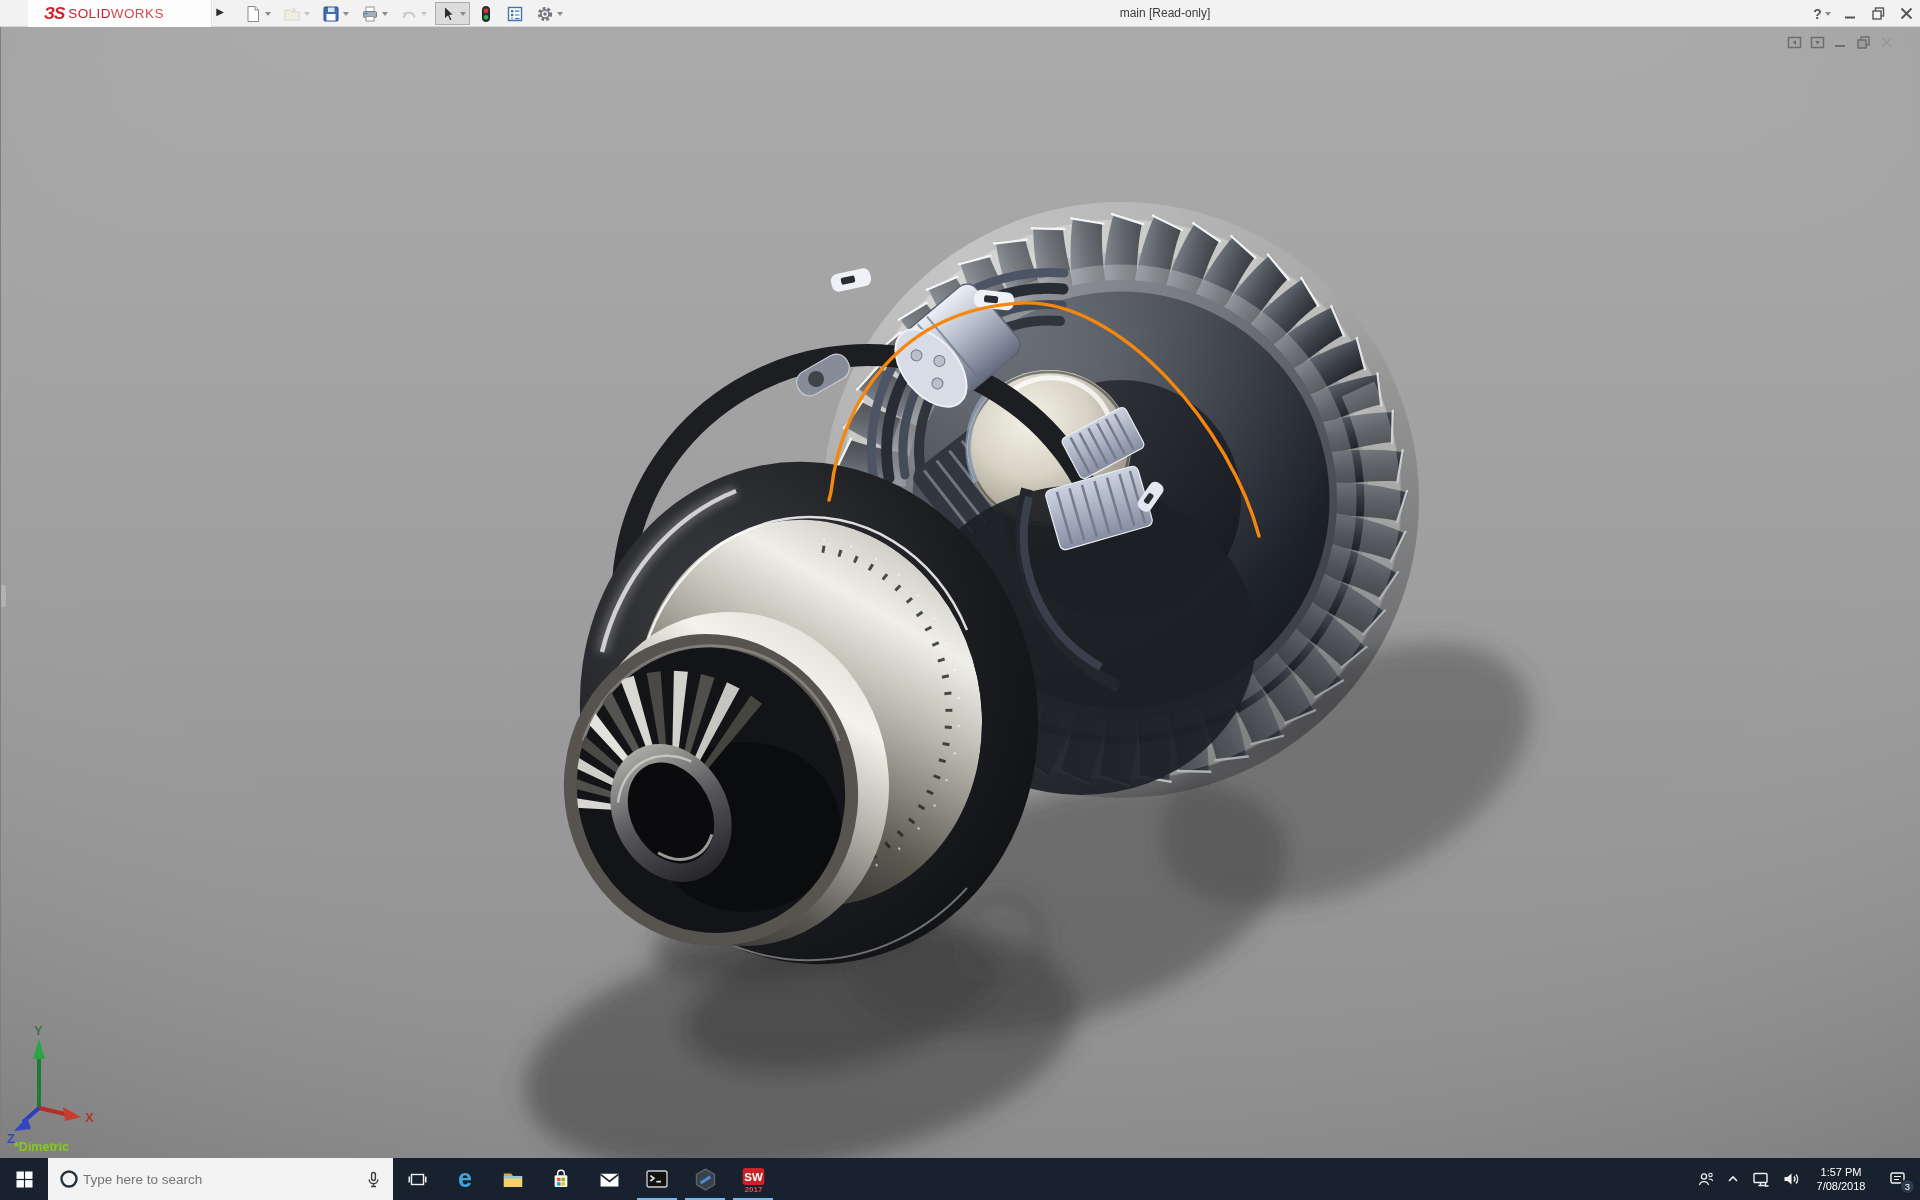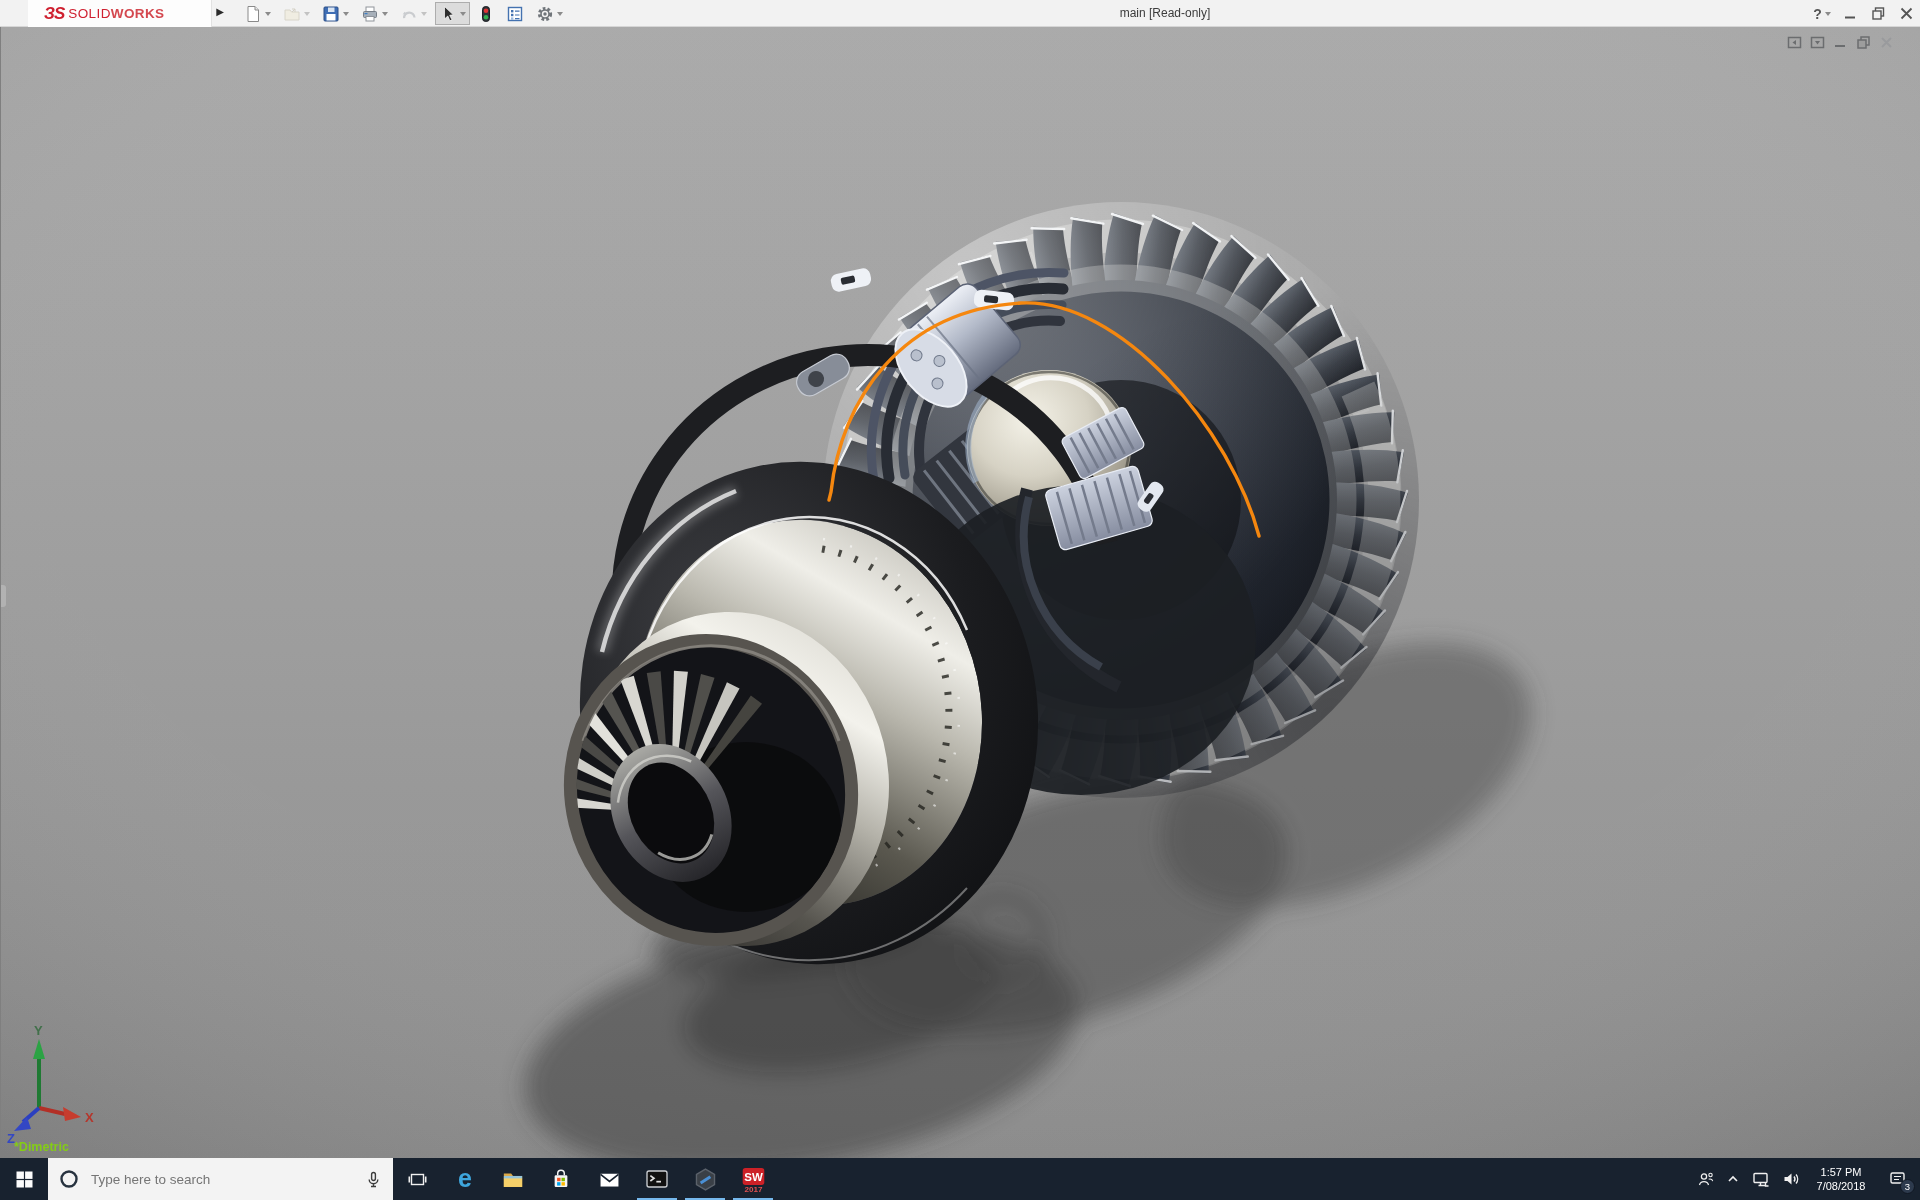--- a/index.html
+++ b/index.html
@@ -5,21 +5,21 @@
   html,body{margin:0;padding:0;width:1920px;height:1200px;overflow:hidden;
     font-family:"Liberation Sans",sans-serif;-webkit-font-smoothing:antialiased;background:#000;}
   *{box-sizing:border-box;}
   
   .titlebar{position:absolute;left:0;top:0;width:1920px;height:27px;background:#f2f2f2;
     border-bottom:1px solid #d6d6d6;display:flex;align-items:flex-start;padding-left:28px;}
   .logo-strip{width:184px;height:27px;background:#fdfdfd;display:flex;align-items:center;
     padding-left:16px;border-right:1px solid #e2e2e2;}
   .logo-mark{color:#cf2030;font-weight:bold;font-style:italic;font-size:17px;margin-right:4px;letter-spacing:-1px;}
   .logo-bold{color:#cf2030;font-weight:normal;font-size:13.5px;letter-spacing:.4px;}
-  .logo-light{color:#d4484f;font-weight:700;font-size:13.5px;letter-spacing:.4px;}
+  .logo-light{color:#d4484f;font-weight:400;font-size:13.5px;letter-spacing:.4px;}
   .flyout-btn{width:16px;height:23px;display:flex;align-items:center;justify-content:center;
     color:#2b2b2b;font-size:10px;cursor:pointer;}
   .tb-icons{display:flex;align-items:center;margin-left:10px;height:27px;}
   .tb-btn{height:23px;display:flex;align-items:center;justify-content:center;padding:0 3px;margin:0 2px;border:1px solid transparent;}
   .tb-btn.pressed{background:#dcdcdc;border:1px solid #adadad;}
   .tb-btn.disabled{opacity:.45;}
   .caret{width:0;height:0;border-left:3.5px solid transparent;border-right:3.5px solid transparent;
     border-top:4px solid #8b8b8b;margin-left:3px;}
   .win-title{position:absolute;left:1165px;top:0;height:27px;line-height:27px;transform:translateX(-50%);
     font-size:12px;color:#3c3c3c;white-space:nowrap;}
@@ -28,21 +28,21 @@
   .help-q{font-size:14px;color:#555;font-weight:bold;}
   
   .viewport{position:absolute;left:0;top:27px;width:1920px;height:1131px;overflow:hidden;
     border-left:1px solid #7f7f7f;}
   .doc-ctrls{position:absolute;right:26px;top:8px;display:flex;gap:8px;opacity:.8;}
   .dimetric{position:absolute;left:13px;bottom:4px;font-size:12.5px;font-weight:bold;color:#84cc16;}
   .left-tab{position:absolute;left:0;top:558px;width:5px;height:22px;background:#c3c3c3;opacity:.55;border-radius:0 3px 3px 0;}
   
   .taskbar{position:absolute;left:0;bottom:0;width:1920px;height:42px;background:#18222f;display:flex;align-items:stretch;}
   .tk-btn{width:48px;display:flex;align-items:center;justify-content:center;position:relative;}
-  .search{width:345px;background:#f3f3f3;display:flex;align-items:center;padding:0 10px;gap:9px;}
+  .search{width:345px;background:#f3f3f3;display:flex;align-items:center;padding:0 10px;gap:1px;}
   .search input{flex:1;border:none;outline:none;background:transparent;font-size:13.5px;color:#555;
     font-family:"Liberation Sans",sans-serif;}
   .run-bar{position:absolute;left:4px;right:4px;bottom:0;height:2.5px;background:#76b9ed;}
   .tray{margin-left:auto;display:flex;align-items:center;}
   .tray-ic{width:30px;height:42px;display:flex;align-items:center;justify-content:center;}
   .clock{width:70px;text-align:center;color:#fff;font-size:11px;line-height:1.3;}
   .action{width:44px;position:relative;}
   .badge{position:absolute;right:5px;bottom:6px;width:15px;height:15px;border-radius:50%;background:#2d3a4d;
     color:#fff;font-size:9.5px;display:flex;align-items:center;justify-content:center;border:1px solid #101722;}
 </style>

